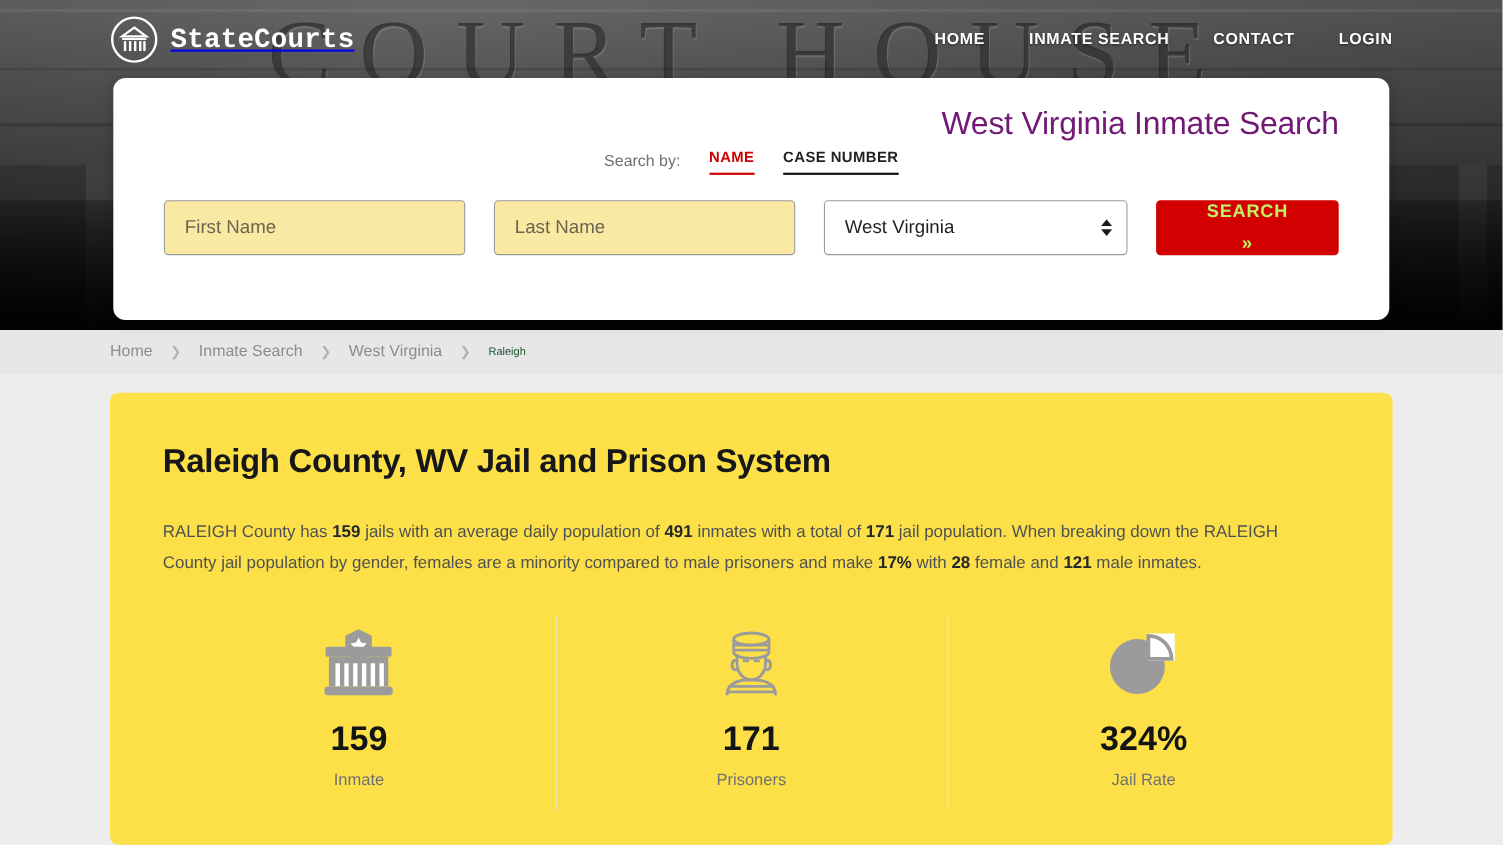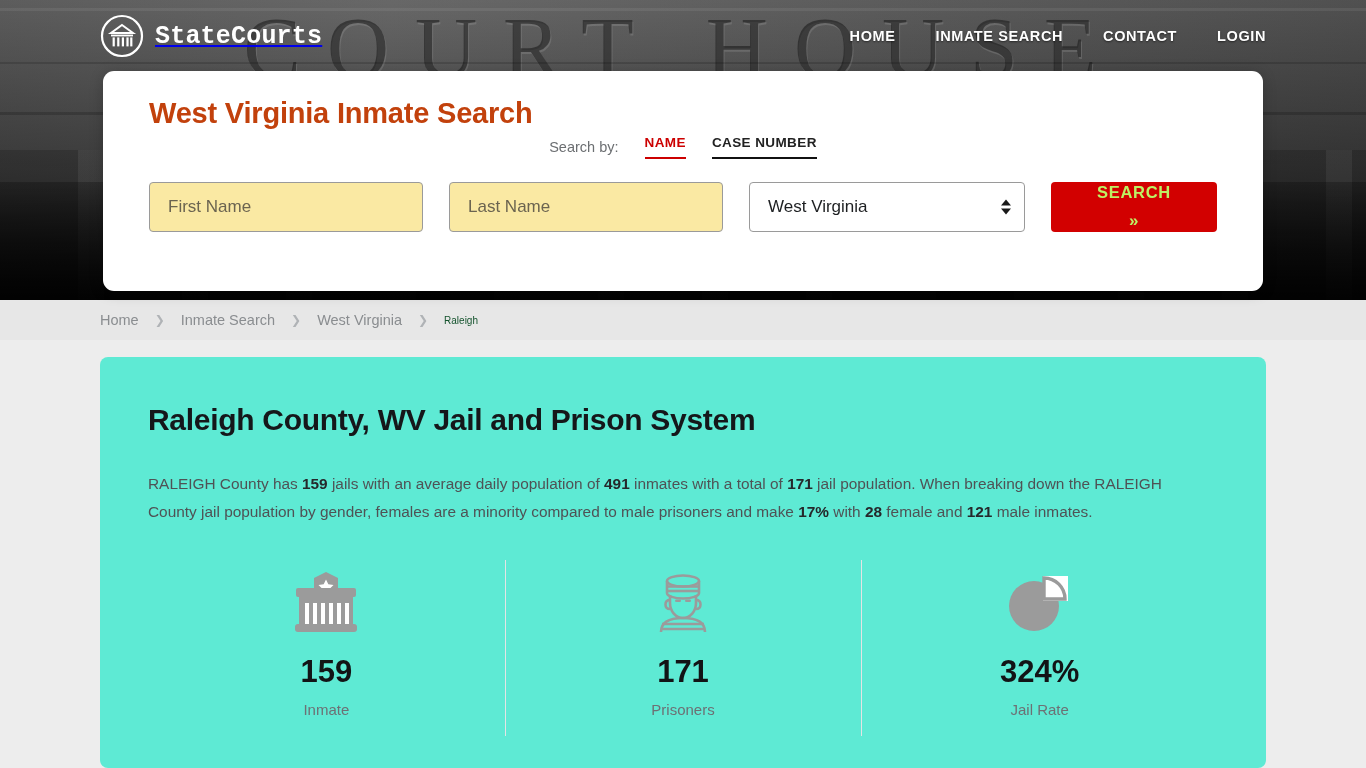--- a/index.html
+++ b/index.html
@@ -75,22 +75,22 @@
   
   .search-card {
     position: absolute; top: 71px; left: 103px;
     width: 1160px; height: 220px;
     background: #fff; border-radius: 11px;
     box-shadow: 0 2px 14px rgba(0,0,0,.22);
     z-index: 5;
     padding: 26px 46px 0;
   }
   .search-title {
-    text-align: left; font-size: 29px; font-weight: bold;
-    color: #c2410c; letter-spacing: -.2px;
+    text-align: right; font-size: 29px; font-weight: normal;
+    color: #701a75; letter-spacing: -.2px;
   }
   .search-by-row {
     display: flex; align-items: center; justify-content: center;
     gap: 26px; margin-top: 5px;
   }
   .search-by-label { font-size: 14.5px; color: #6c6f72; }
   .tab {
     font-size: 13.5px; font-weight: bold; letter-spacing: .4px;
     padding-bottom: 7px; cursor: pointer;
   }
@@ -157,21 +157,21 @@
   .crumbbar ol { list-style: none; display: flex; align-items: center; gap: 0; }
   .crumbbar li { display: flex; align-items: center; }
   .crumbbar a { color: #8a8d90; font-size: 14.5px; text-decoration: none; }
   .crumbbar .current { color: #14532d; font-size: 10px; }
   .crumb-sep { color: #b0b3b6; font-size: 12px; margin: 0 16px; }
 
   
   .content-card {
     position: absolute; top: 357px; left: 100px;
     width: 1166px; height: 411px;
-    background: #5eead4; border-radius: 8px;
+    background: #fde047; border-radius: 8px;
     padding: 46px 48px 0;
   }
   .page-title {
     font-size: 30px; font-weight: bold; color: #15171a;
     letter-spacing: -.3px;
   }
   .intro {
     margin-top: 33px;
     font-size: 15.4px; line-height: 28px; color: #4f5255;
     max-width: 1048px;

